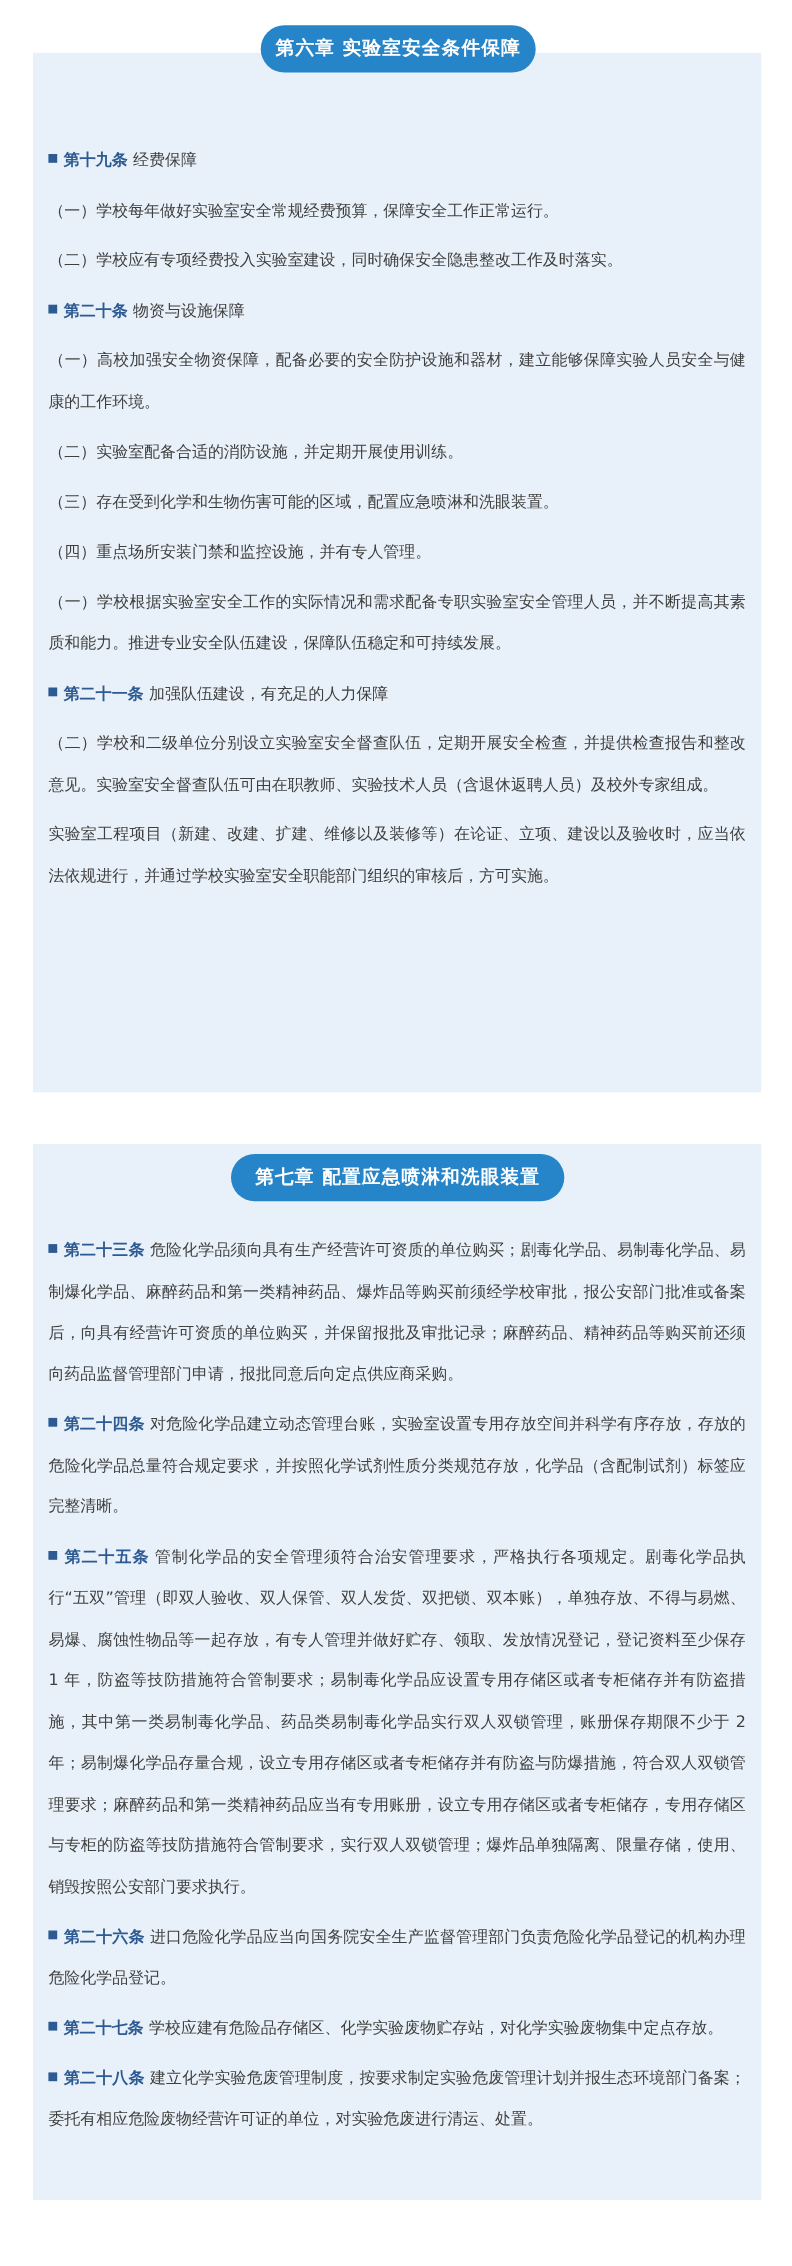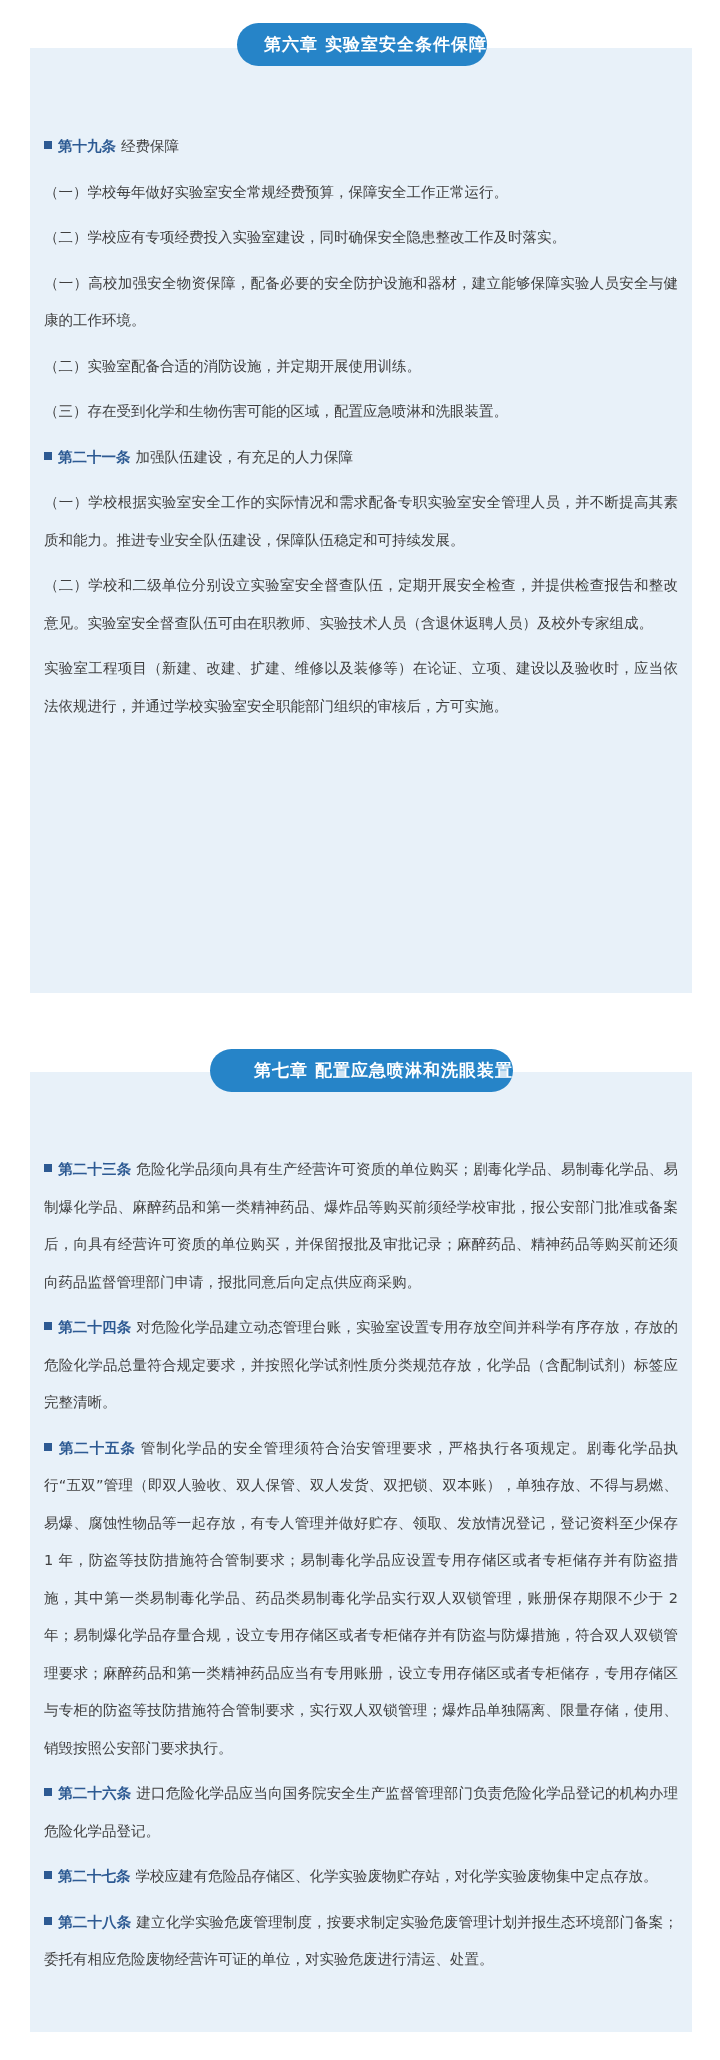--- a/index.html
+++ b/index.html
@@ -25,21 +25,21 @@
   .chapter-pill {
     position: absolute;
     height: 43px;
     border-radius: 22px;
     background: #2684c8;
     color: #ffffff;
     font-weight: bold;
     font-size: 17px;
     letter-spacing: 1px;
     line-height: 43px;
-    text-align: right;
+    text-align: center;
     white-space: nowrap;
     z-index: 2;
   }
   .content {
     padding: 0 14px 0 14px;
     font-size: 14.5px;
     line-height: 37.5px;
     text-align: justify;
   }
   .para {
@@ -61,32 +61,34 @@
 </style>
 </head>
 <body>
 
 <div class="chapter-pill" style="left:237px; top:23px; width:250px;">第六章  实验室安全条件保障</div>
 <section class="chapter" style="top:48px; height:945px;">
   <div class="content" style="padding-top:80px;">
     <p class="para article-head"><span class="bullet"></span><span class="article-no">第十九条</span><span>经费保障</span></p>
     <p class="para">（一）学校每年做好实验室安全常规经费预算，保障安全工作正常运行。</p>
     <p class="para">（二）学校应有专项经费投入实验室建设，同时确保安全隐患整改工作及时落实。</p>
+    <p class="para article-head"><span class="bullet"></span><span class="article-no">第二十条</span><span>物资与设施保障</span></p>
     <p class="para">（一）高校加强安全物资保障，配备必要的安全防护设施和器材，建立能够保障实验人员安全与健康的工作环境。</p>
     <p class="para">（二）实验室配备合适的消防设施，并定期开展使用训练。</p>
     <p class="para">（三）存在受到化学和生物伤害可能的区域，配置应急喷淋和洗眼装置。</p>
+    <p class="para">（四）重点场所安装门禁和监控设施，并有专人管理。</p>
+    <p class="para">（一）学校根据实验室安全工作的实际情况和需求配备专职实验室安全管理人员，并不断提高其素质和能力。推进专业安全队伍建设，保障队伍稳定和可持续发展。</p>
     <p class="para article-head"><span class="bullet"></span><span class="article-no">第二十一条</span><span>加强队伍建设，有充足的人力保障</span></p>
-    <p class="para">（一）学校根据实验室安全工作的实际情况和需求配备专职实验室安全管理人员，并不断提高其素质和能力。推进专业安全队伍建设，保障队伍稳定和可持续发展。</p>
     <p class="para">（二）学校和二级单位分别设立实验室安全督查队伍，定期开展安全检查，并提供检查报告和整改意见。实验室安全督查队伍可由在职教师、实验技术人员（含退休返聘人员）及校外专家组成。</p>
     <p class="para">实验室工程项目（新建、改建、扩建、维修以及装修等）在论证、立项、建设以及验收时，应当依法依规进行，并通过学校实验室安全职能部门组织的审核后，方可实施。</p>
   </div>
 </section>
 
 <div class="chapter-pill" style="left:210px; top:1049px; width:303px;">第七章  配置应急喷淋和洗眼装置</div>
-<section class="chapter" style="top:1072px; height:960px;">
+<section class="chapter" style="top:1040px; height:960px;">
   <div class="content" style="padding-top:79px;">
     <p class="para article-head"><span class="bullet"></span><span class="article-no">第二十三条</span><span>危险化学品须向具有生产经营许可资质的单位购买；剧毒化学品、易制毒化学品、易制爆化学品、麻醉药品和第一类精神药品、爆炸品等购买前须经学校审批，报公安部门批准或备案后，向具有经营许可资质的单位购买，并保留报批及审批记录；麻醉药品、精神药品等购买前还须向药品监督管理部门申请，报批同意后向定点供应商采购。</span></p>
     <p class="para article-head"><span class="bullet"></span><span class="article-no">第二十四条</span><span>对危险化学品建立动态管理台账，实验室设置专用存放空间并科学有序存放，存放的危险化学品总量符合规定要求，并按照化学试剂性质分类规范存放，化学品（含配制试剂）标签应完整清晰。</span></p>
     <p class="para article-head"><span class="bullet"></span><span class="article-no">第二十五条</span><span>管制化学品的安全管理须符合治安管理要求，严格执行各项规定。剧毒化学品执行“五双”管理（即双人验收、双人保管、双人发货、双把锁、双本账），单独存放、不得与易燃、易爆、腐蚀性物品等一起存放，有专人管理并做好贮存、领取、发放情况登记，登记资料至少保存 1 年，防盗等技防措施符合管制要求；易制毒化学品应设置专用存储区或者专柜储存并有防盗措施，其中第一类易制毒化学品、药品类易制毒化学品实行双人双锁管理，账册保存期限不少于 2 年；易制爆化学品存量合规，设立专用存储区或者专柜储存并有防盗与防爆措施，符合双人双锁管理要求；麻醉药品和第一类精神药品应当有专用账册，设立专用存储区或者专柜储存，专用存储区与专柜的防盗等技防措施符合管制要求，实行双人双锁管理；爆炸品单独隔离、限量存储，使用、销毁按照公安部门要求执行。</span></p>
     <p class="para article-head"><span class="bullet"></span><span class="article-no">第二十六条</span><span>进口危险化学品应当向国务院安全生产监督管理部门负责危险化学品登记的机构办理危险化学品登记。</span></p>
     <p class="para article-head"><span class="bullet"></span><span class="article-no">第二十七条</span><span>学校应建有危险品存储区、化学实验废物贮存站，对化学实验废物集中定点存放。</span></p>
     <p class="para article-head"><span class="bullet"></span><span class="article-no">第二十八条</span><span>建立化学实验危废管理制度，按要求制定实验危废管理计划并报生态环境部门备案；委托有相应危险废物经营许可证的单位，对实验危废进行清运、处置。</span></p>
   </div>
 </section>
 

